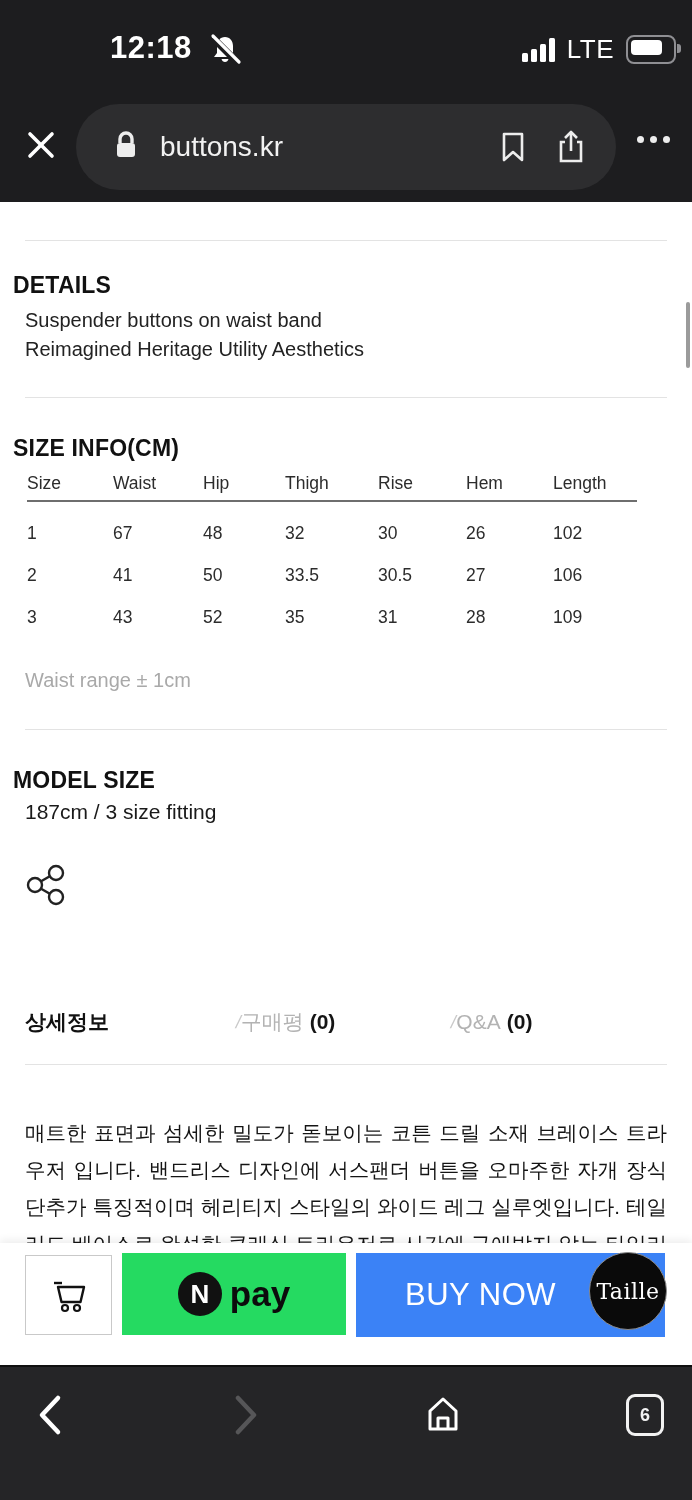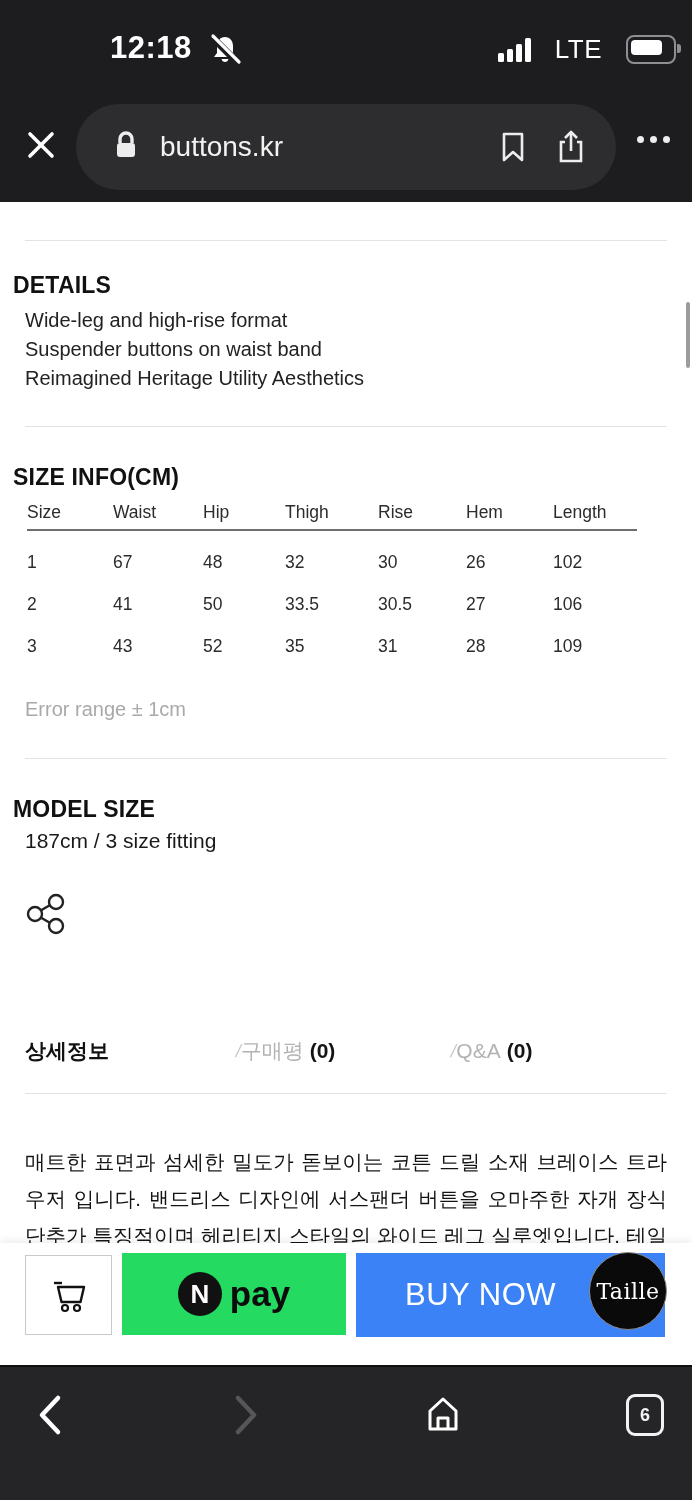--- a/index.html
+++ b/index.html
@@ -6,21 +6,21 @@
   body{
     width:692px;height:1500px;position:relative;overflow:hidden;
     background:#fff;font-family:"Liberation Sans", sans-serif;
     -webkit-font-smoothing:antialiased;
   }
   
   .chrome{position:absolute;top:0;left:0;width:692px;height:202px;background:#1d1d1f;}
   .statusbar{position:absolute;top:24px;left:16px;width:100%;height:52px;margin-left:20px;}
   .time{position:absolute;left:74px;top:6px;color:#fff;font-size:31px;font-weight:700;letter-spacing:.5px;}
   .bell{position:absolute;left:172px;top:9px;}
-  .sb-right{position:absolute;right:52px;top:10px;display:flex;align-items:center;gap:24px;}
+  .sb-right{position:absolute;right:52px;top:10px;display:flex;align-items:center;gap:12px;}
   .signal{display:flex;align-items:flex-end;gap:3px;height:24px;}
   .signal i{display:block;width:6px;background:#fff;border-radius:1.5px;}
   .lte{color:#fff;font-size:26px;font-weight:500;letter-spacing:.5px;}
   .battery{position:relative;width:46px;height:25px;border:2px solid #8f8f93;border-radius:8px;}
   .battery .fill{position:absolute;left:3px;top:3px;width:31px;height:15px;background:#fff;border-radius:4px;}
   .battery .nub{position:absolute;right:-7px;top:7px;width:4px;height:9px;background:#8f8f93;border-radius:0 3px 3px 0;}
   .urlrow{position:absolute;top:96px;left:0;width:100%;height:106px;}
   .close-x{position:absolute;left:22px;top:30px;width:38px;height:38px;display:flex;align-items:center;justify-content:center;cursor:pointer;}
   .pill{position:absolute;left:76px;top:8px;width:540px;height:86px;background:#2d2d2f;border-radius:43px;display:flex;align-items:center;}
   .lock{margin-left:36px;flex:0 0 auto;}
@@ -129,21 +129,20 @@
         <i></i>
       </span>
   </div>
 </div>
 
 <div class="content">
   <div class="divider d1"></div>
 
   <h2 class="h-details">DETAILS</h2>
   <div class="details-lines">
-    <div>Wide-leg and high-rise format</div>
     <div>Suspender buttons on waist band</div>
     <div>Reimagined Heritage Utility Aesthetics</div>
   </div>
 
   <div class="divider d2"></div>
 
   <h2 class="h-size">SIZE INFO(CM)</h2>
   <div class="tbl">
     <div class="trow thead">
       <div>Size</div>
@@ -178,21 +177,21 @@
         <div>3</div>
         <div>43</div>
         <div>52</div>
         <div>35</div>
         <div>31</div>
         <div>28</div>
         <div>109</div>
       </div>
     </div>
   </div>
-  <div class="note">Error range ± 1cm</div>
+  <div class="note">Waist range ± 1cm</div>
 
   <div class="divider d3"></div>
 
   <h2 class="h-model">MODEL SIZE</h2>
   <div class="model-val">187cm / 3 size fitting</div>
 
   <div class="share-btn">
     <svg width="48" height="48" viewBox="0 0 48 48">
       <line x1="14" y1="21" x2="28" y2="13" stroke="#222" stroke-width="2.4"></line>
       <line x1="14" y1="25" x2="28" y2="33" stroke="#222" stroke-width="2.4"></line>

